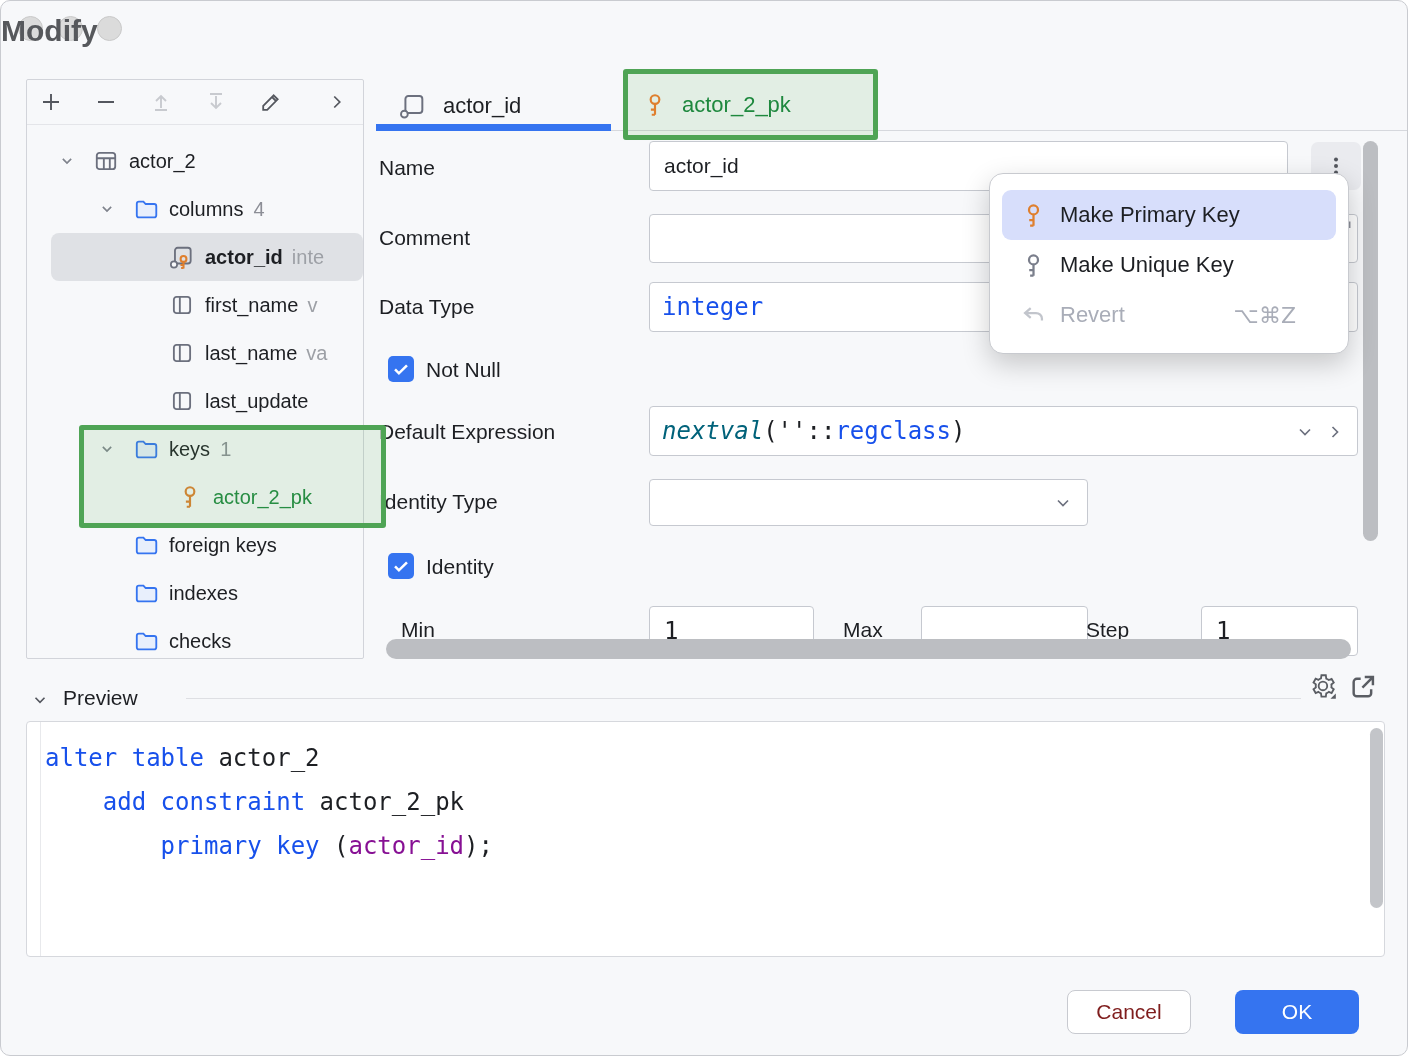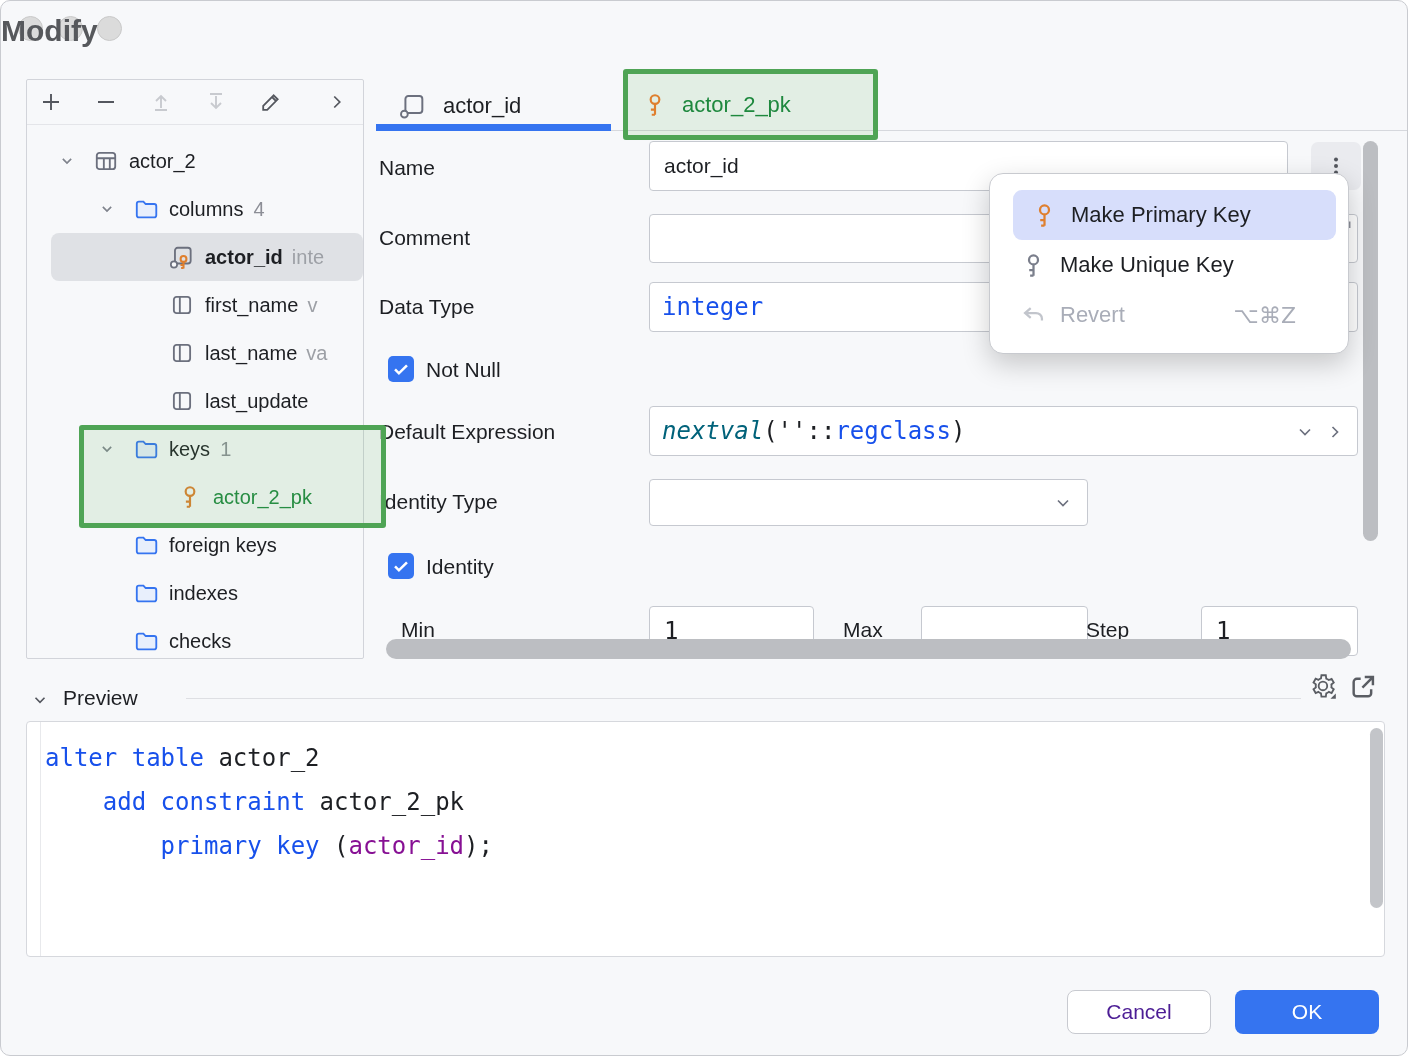--- a/index.html
+++ b/index.html
@@ -71,21 +71,21 @@
              background:#BCBEC2; border-radius:8px; }
   .hscroll { position:absolute; left:21px; top:507px; width:965px; height:20px;
              background:#BCBEC2; border-radius:10px; }
 
   
   .menu { position:absolute; left:988px; top:172px; width:360px; height:181px; background:#fff;
           border:1px solid #C8CACF; border-radius:14px; z-index:50;
           box-shadow:0 10px 28px rgba(0,0,0,0.20); padding:16px 12px 0 12px; }
   .mitem { height:50px; display:flex; align-items:center; font-size:22px; border-radius:9px; padding:0 18px; }
   .mitem .micon { width:27px; height:27px; margin-right:13px; flex:0 0 27px; }
-  .mitem.sel { background:#D7DEFB;margin-left:11px; }
+  .mitem.sel { background:#D7DEFB; }
   .mitem.disabled { color:#A9ADB8; }
   .mshortcut { margin-left:auto; color:#A9ADB8; padding-right:22px;
                font-family:"DejaVu Sans",sans-serif; font-size:22px; }
 
   
   .pv-chevron { position:absolute; left:30px; top:690px; width:18px; height:18px; }
   .pv-title { position:absolute; left:62px; top:685px; font-size:21px; }
   .pv-divider { position:absolute; left:185px; top:697px; width:1115px; height:1px; background:#DEDFE3; }
   .pv-gear { position:absolute; left:1308px; top:671px; width:30px; height:30px; }
   .pv-ext { position:absolute; left:1348px; top:672px; width:28px; height:28px; }
@@ -97,22 +97,22 @@
   .kw { color:#1750EB; }
   .ident { color:#1D1F23; }
   .purple { color:#871094; }
   .fn { color:#00627A; font-style:italic; }
   .strhl { background:#E1F6DF; color:#1D1F23; }
   .pv-scroll { position:absolute; left:1343px; top:6px; width:13px; height:180px; background:#C3C5C9; border-radius:7px; }
 
   
   .btn { position:absolute; top:989px; height:44px; border-radius:8px; font-size:21px;
          display:flex; align-items:center; justify-content:center; }
-  .btn.cancel { left:1066px; width:144px; background:#fff; border:1px solid #C8CAD0; color:#4c1d95; }
-  .btn.ok { left:1234px; width:144px; background:#3574F0; color:#fff; }
+  .btn.cancel { left:1066px; width:124px; background:#fff; border:1px solid #C8CAD0; color:#7f1d1d; }
+  .btn.ok { left:1234px; width:124px; background:#3574F0; color:#fff; }
 </style>
 </head>
 <body>
 
 <div class="window">
 
   <div class="traffic" style="left:17px"></div>
   <div class="traffic" style="left:57px"></div>
   <div class="traffic" style="left:96px"></div>
   <div class="win-title">Modify</div>

